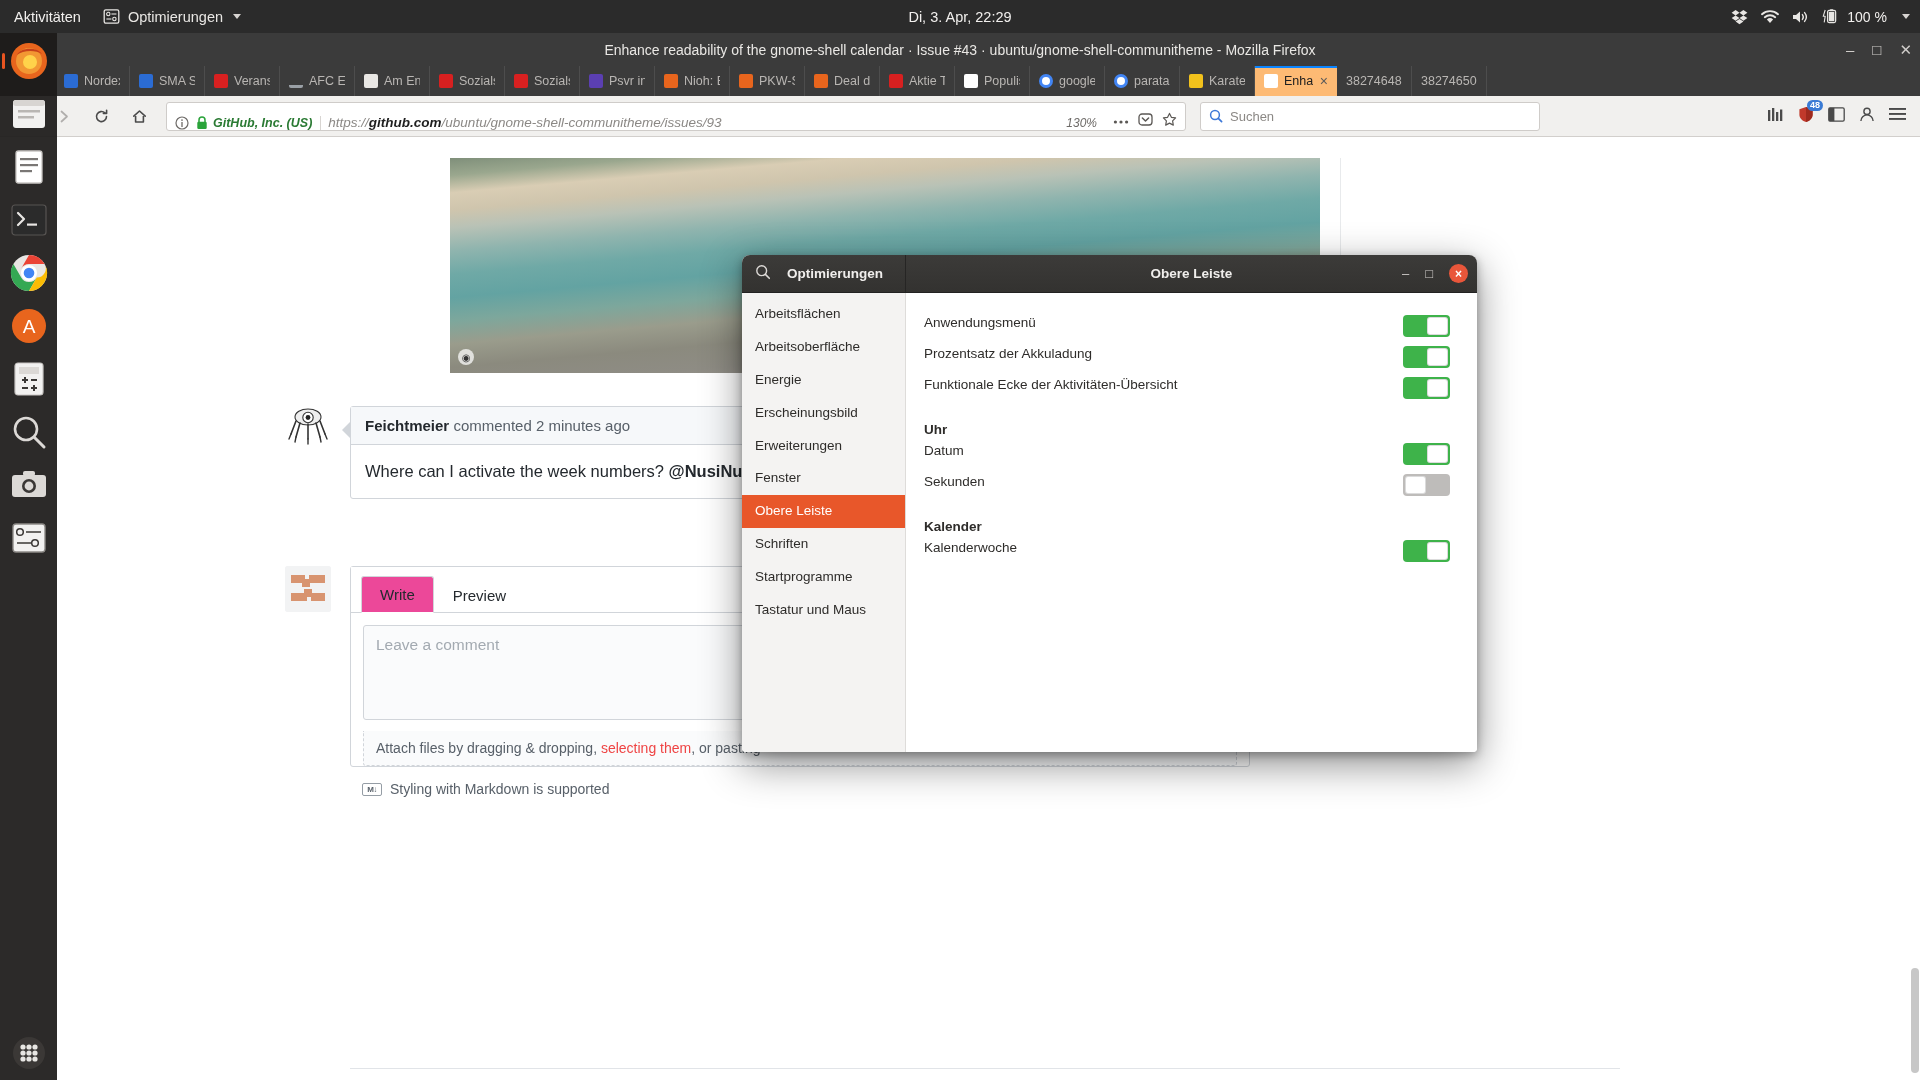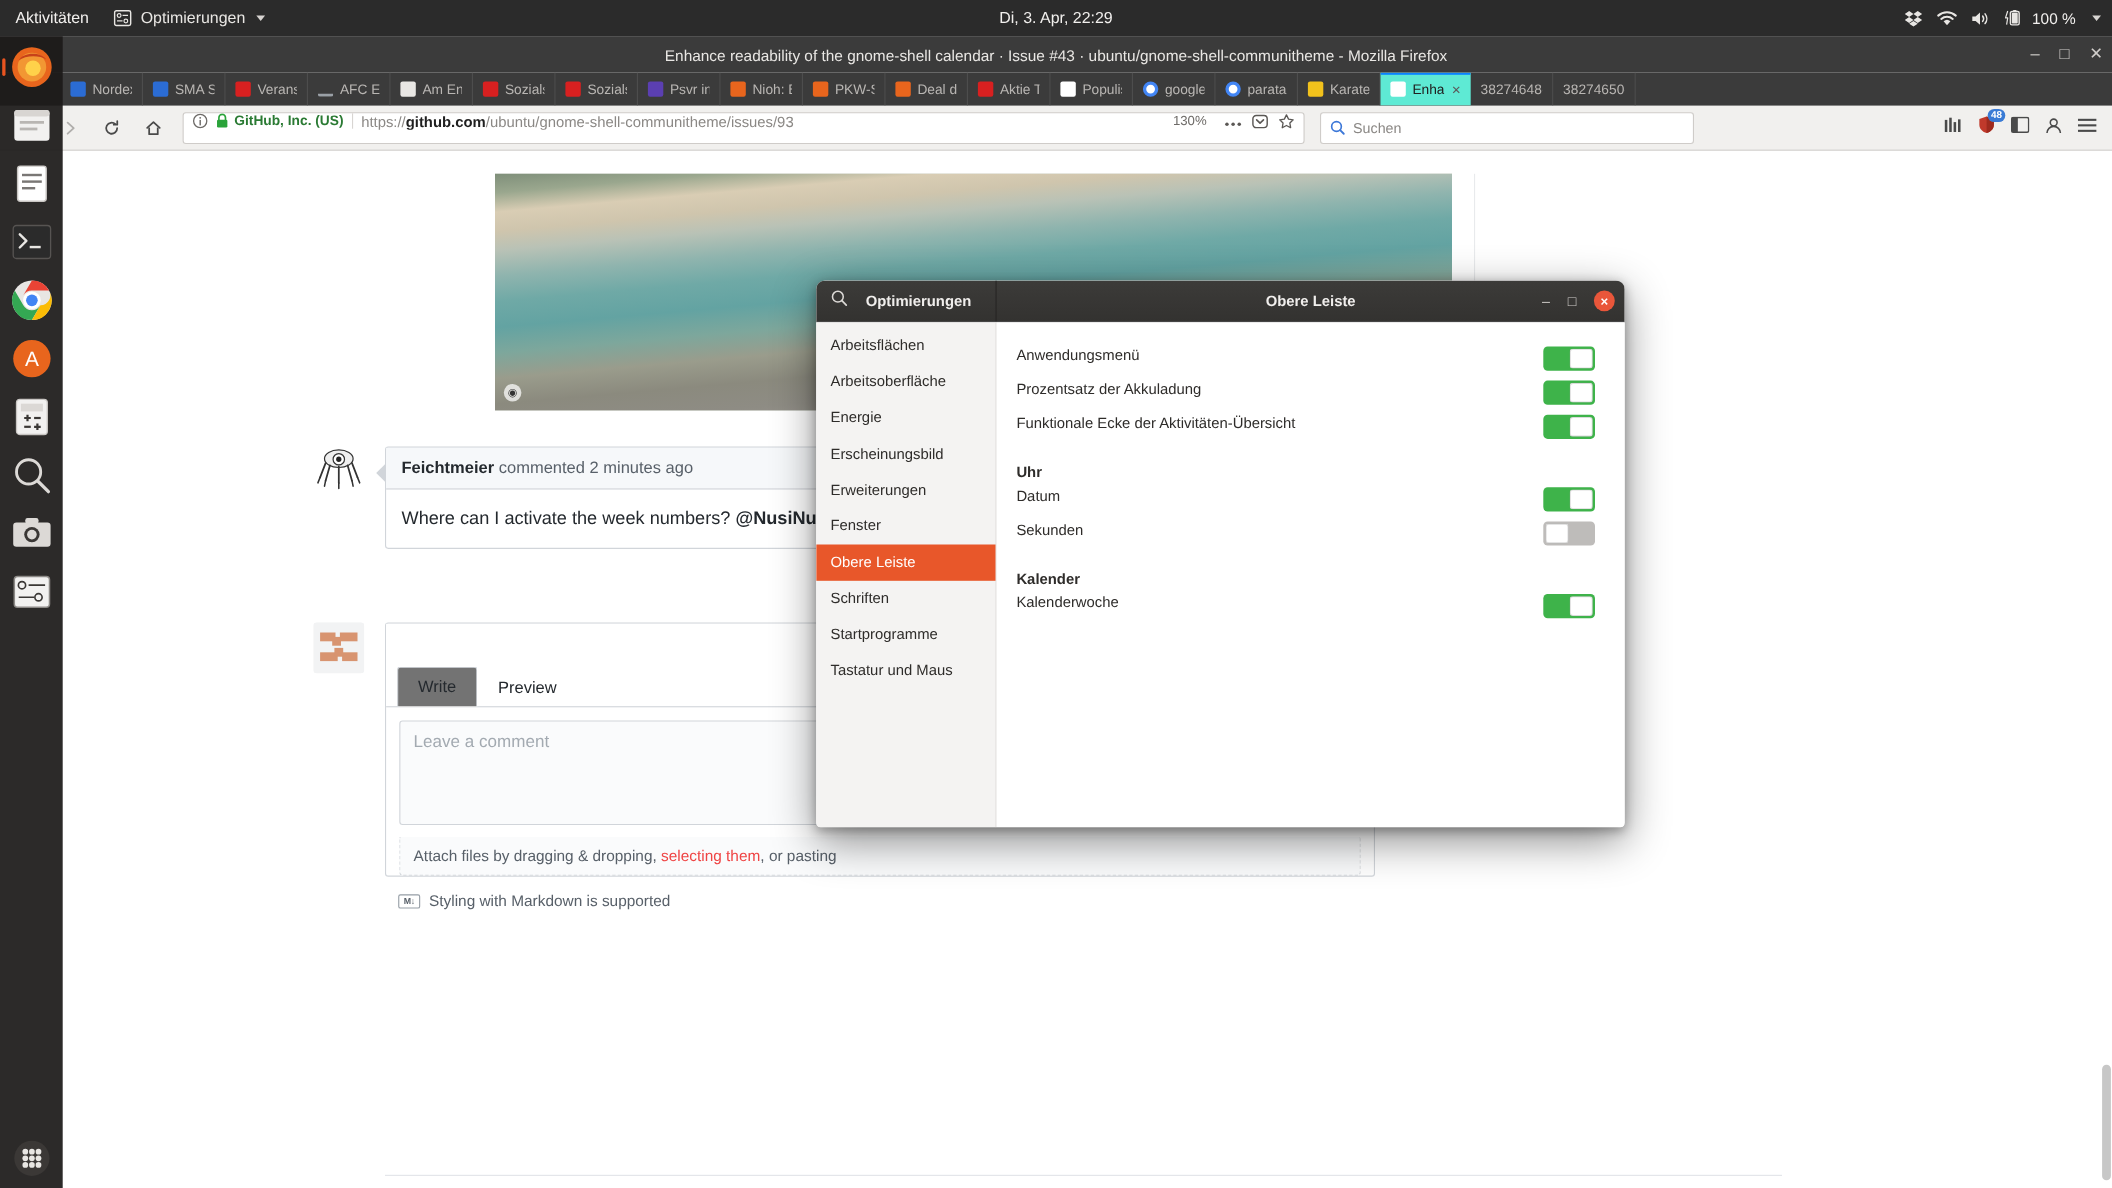--- a/index.html
+++ b/index.html
@@ -59,40 +59,41 @@
     padding-left: 55px; position:relative; overflow:hidden;
   }
   .ff-tab {
     display:flex; align-items:center; gap:6px;
     padding: 0 9px; min-width:0; width: 75px; flex:0 0 auto;
     font-size:12.5px; color:#b9b6b3; white-space:nowrap; overflow:hidden;
     border-right:1px solid #4d4d4d; position:relative;
   }
   .ff-tab .tlabel { overflow:hidden; text-overflow:clip; }
   .ff-tab.active {
-    background:#5eead4; color:#202020; border-right:none;
+    background:#fdba74; color:#202020; border-right:none;
     width: 82px;
   }
   .ff-tab.active::before {
     content:""; position:absolute; left:0; right:0; top:0; height:2px; background:#0a84ff;
   }
   .fav { width:14px; height:14px; flex:0 0 14px; border-radius:2px; display:block; }
   .tclose { margin-left:auto; font-size:14px; color:#5a5a5a; }
 
   
   .ff-nav {
     height: 41px; background:#f1f0ee; display:flex; align-items:center;
     padding: 0 10px; gap: 8px; border-bottom:1px solid #d2cfcc;
   }
   .nav-btn { width:30px;height:30px;display:flex;align-items:center;justify-content:center;color:#4a4a4a; border-radius:4px;}
   .nav-btn.dim { color:#b0aeac; }
   .urlbar {
     flex: 0 0 1020px; height:29px; background:#fff; border:1px solid #cfccc9; border-radius:3px;
-    display:flex; align-items:flex-start; padding:0 8px; gap:7px; font-size:13.5px; color:#3a3a3a;
+    display:flex; align-items:flex-end; padding:0 8px; gap:7px; font-size:13.5px; color:#3a3a3a;
     margin-left: 4px;
+    font-style: italic;
   }
   .ident { display:flex; align-items:center; gap:5px; padding-right:8px; border-right:1px solid #d8d5d2;}
   .ident-txt { color:#2a7a33; font-size:12.5px; font-weight:bold;}
   .url-txt { color:#8b8885; font-size:13.5px; white-space:nowrap; overflow:hidden;}
   .url-txt b { color:#1f1f1f; font-weight:bold;}
   .zoomlbl { margin-left:auto; font-size:12px; color:#6e6b68; padding-left:6px;}
   .urlicons { display:flex; align-items:center; gap:9px; padding-left:9px;}
   .searchbar {
     flex: 0 0 340px; height:29px; background:#fff; border:1px solid #cfccc9; border-radius:3px;
     display:flex; align-items:center; padding:0 8px; gap:7px; font-size:13px; color:#8b8885;
@@ -135,21 +136,21 @@
   }
 
   .newcomment { position:absolute; left:350px; top:428px; width:900px; }
   .nc-avatar {
     position:absolute; left:-65px; top:0px; width:46px; height:46px; border-radius:3px;
     background:#f2f3f4; overflow:hidden;
   }
   .nc-wrap { border:1px solid #d1d5da; border-radius:3px; background:#fff; padding:0; position:relative; }
   .nc-tabs { display:flex; align-items:flex-end; padding:8px 10px 0 10px; gap:0; background:#fff; border-bottom:1px solid #d1d5da; position:relative;}
   .nc-tab { padding:9px 18px; font-size:15px; color:#24292e; border:1px solid transparent; border-bottom:none; border-radius:3px 3px 0 0; position:relative; top:1px;}
-  .nc-tab.sel { background:#737373; border-color:#d1d5da; border-bottom:1px solid #fff;margin-top:30px; }
+  .nc-tab.sel { background:#ec4899; border-color:#d1d5da; border-bottom:1px solid #fff; }
   .nc-toolicons { margin-left:auto; display:flex; align-items:center; gap:14px; padding-bottom:8px; color:#586069;}
   .nc-area { padding:12px; }
   .nc-ta {
     border:1px solid #d1d5da; border-radius:3px; background:#fafbfc; height:95px;
     padding:10px 12px; font-size:15.5px; color:#a3aab1;
   }
   .nc-attach {
     border:1px dashed #d1d5da; border-top:none; border-radius:0 0 3px 3px; background:#fafbfc;
     margin:-1px 12px 0 12px; padding:9px 12px; font-size:14px; color:#586069;
   }

